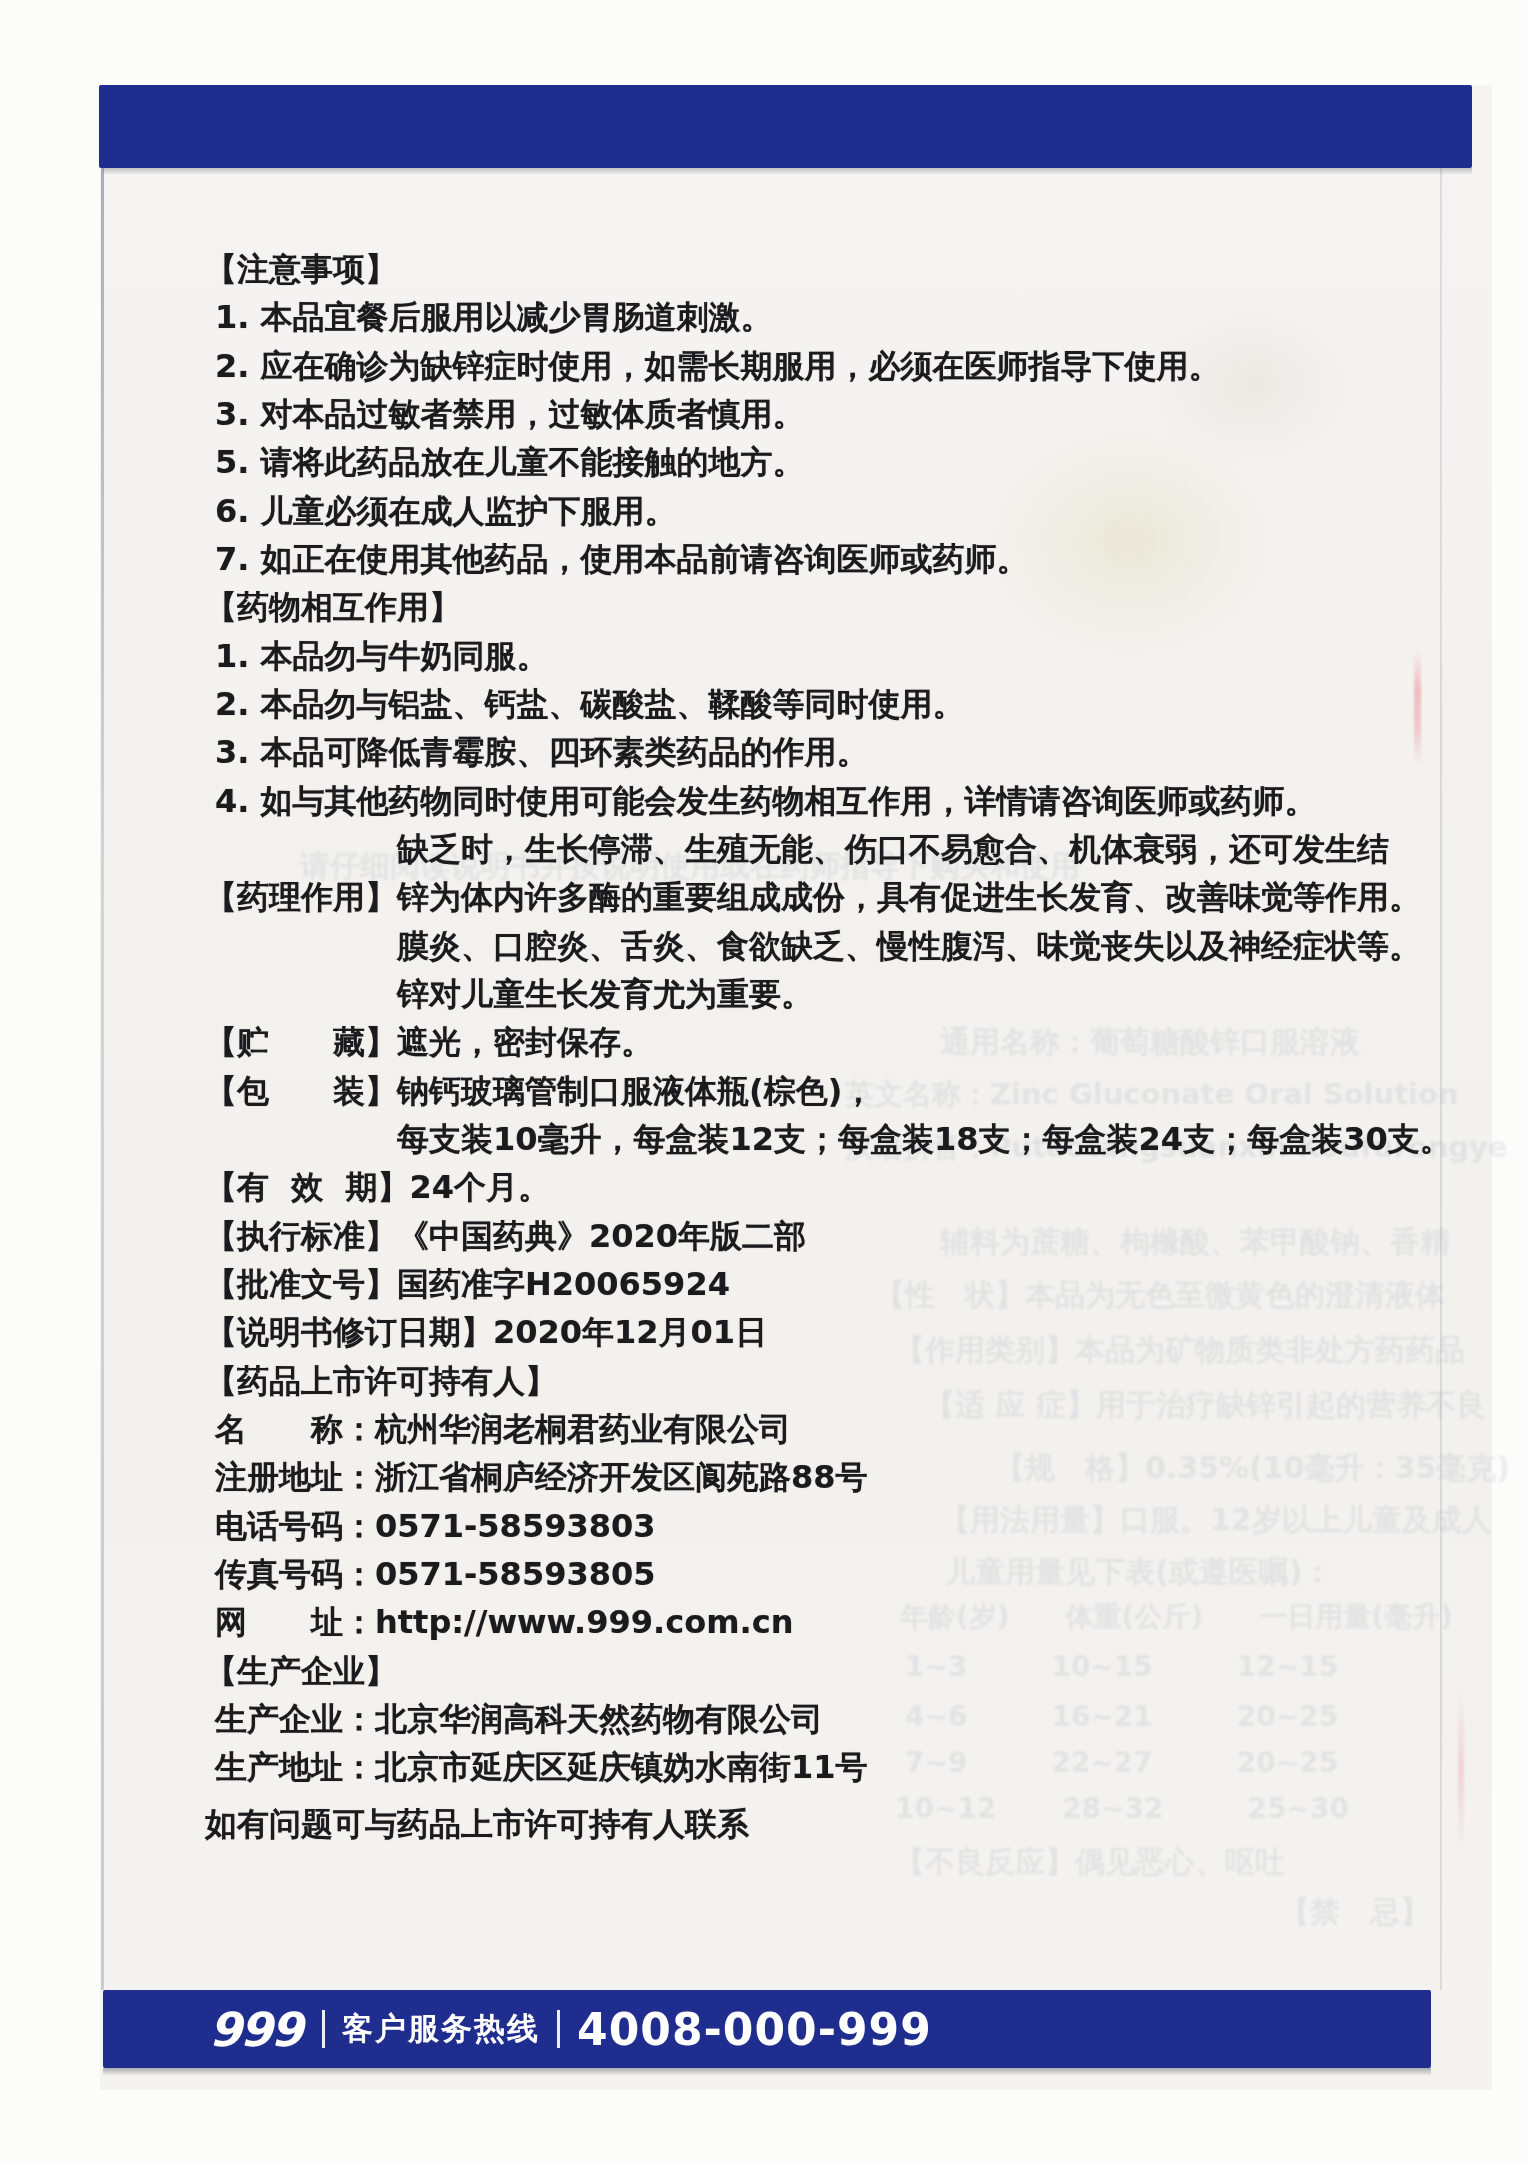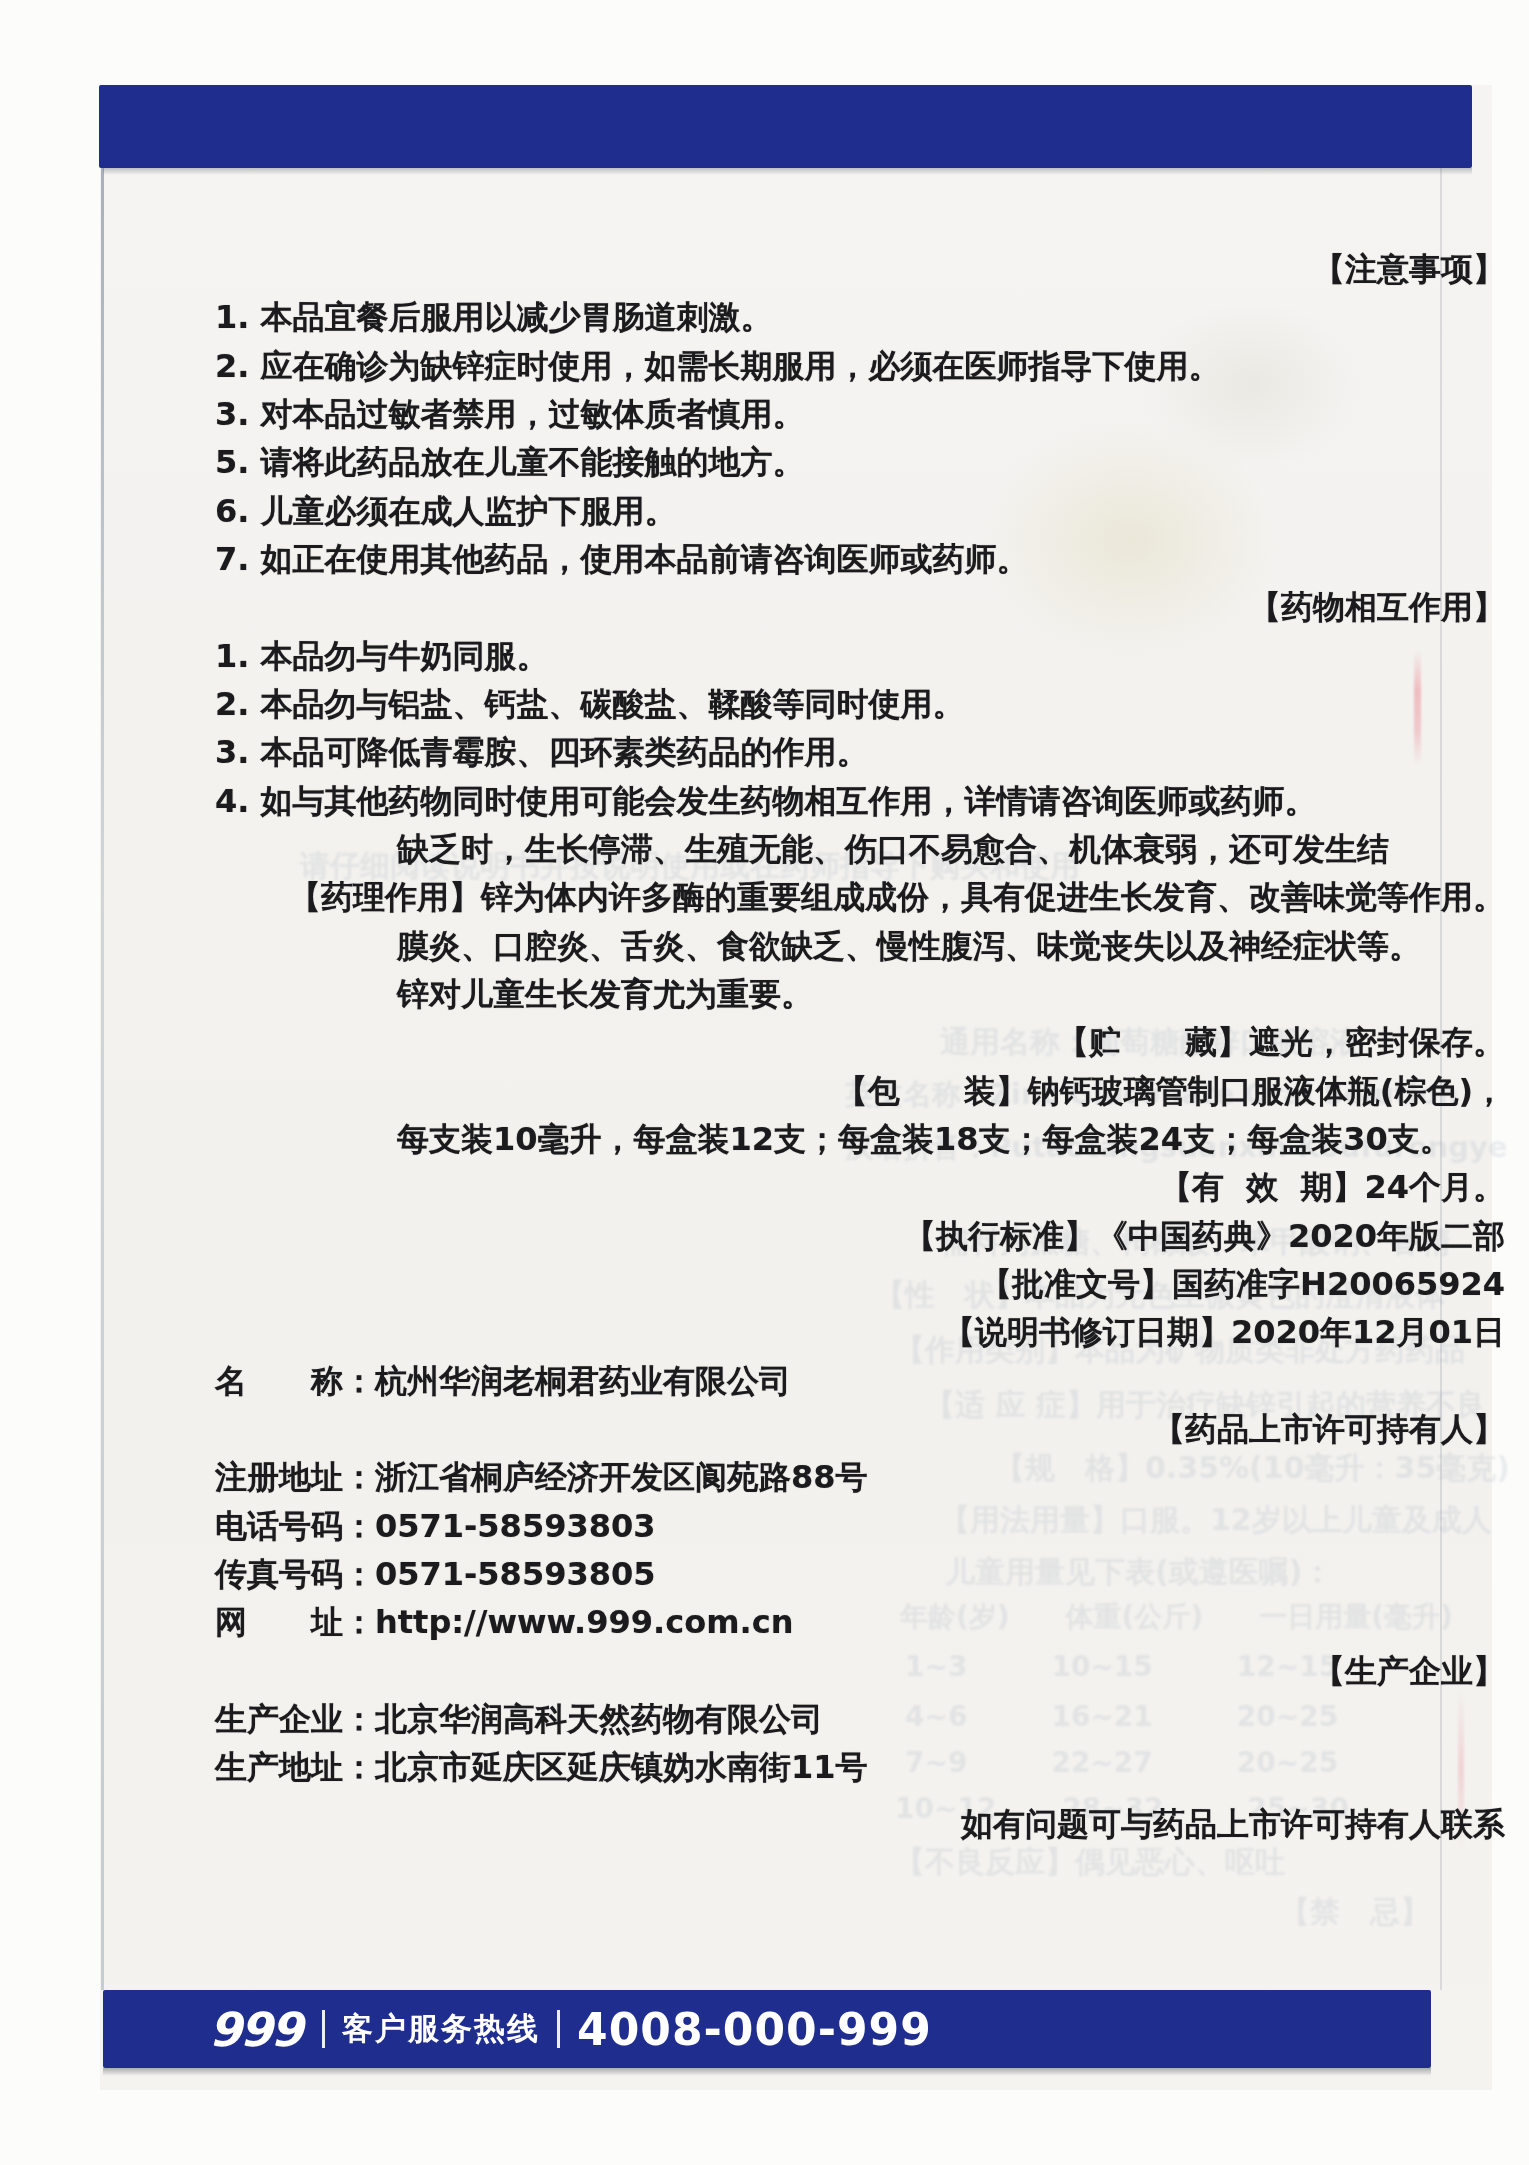--- a/index.html
+++ b/index.html
@@ -45,21 +45,21 @@
   .foot-sep{width:3px;height:38px;background:#fff;opacity:.92;margin:0 17px;}
   .hotline-label{font-size:31px;font-weight:600;letter-spacing:2px;}
   .hotline-number{font-size:44px;font-weight:700;letter-spacing:1px;}
   
   .text-layer{
     position:absolute;left:205px;top:245px;width:1300px;
     font-size:32px;line-height:48.34px;color:#1b1b1d;font-weight:600;
     text-shadow:0 0 1px rgba(30,30,30,.40);
   }
   .line{white-space:pre;height:48.34px;}
-  .l-h{padding-left:0;text-align:right;}
+  .l-h{padding-left:0;}
   .l-i{padding-left:10px;}
   .l-c{padding-left:192px;}
   .l-b{font-weight:800;margin-top:8px;}
   
   .ghost-layer{position:absolute;left:0;top:0;width:1529px;height:2165px;pointer-events:none;}
   .ghost{
     position:absolute;white-space:pre;color:#7e8aa2;opacity:.14;
     font-weight:600;filter:blur(1px);
   }
   
@@ -137,22 +137,22 @@
       <div class="line l-h">【药理作用】锌为体内许多酶的重要组成成份，具有促进生长发育、改善味觉等作用。</div>
       <div class="line l-c">膜炎、口腔炎、舌炎、食欲缺乏、慢性腹泻、味觉丧失以及神经症状等。</div>
       <div class="line l-c">锌对儿童生长发育尤为重要。</div>
       <div class="line l-h">【贮　　藏】遮光，密封保存。</div>
       <div class="line l-h">【包　　装】钠钙玻璃管制口服液体瓶(棕色)，</div>
       <div class="line l-c">每支装10毫升，每盒装12支；每盒装18支；每盒装24支；每盒装30支。</div>
       <div class="line l-h">【有  效  期】24个月。</div>
       <div class="line l-h">【执行标准】《中国药典》2020年版二部</div>
       <div class="line l-h">【批准文号】国药准字H20065924</div>
       <div class="line l-h">【说明书修订日期】2020年12月01日</div>
+      <div class="line l-h">【药品上市许可持有人】</div>
       <div class="line l-i">名　　称：杭州华润老桐君药业有限公司</div>
-      <div class="line l-h">【药品上市许可持有人】</div>
       <div class="line l-i">注册地址：浙江省桐庐经济开发区阆苑路88号</div>
       <div class="line l-i">电话号码：0571-58593803</div>
       <div class="line l-i">传真号码：0571-58593805</div>
       <div class="line l-i">网　　址：http://www.999.com.cn</div>
       <div class="line l-h">【生产企业】</div>
       <div class="line l-i">生产企业：北京华润高科天然药物有限公司</div>
       <div class="line l-i">生产地址：北京市延庆区延庆镇妫水南街11号</div>
       <div class="line l-h l-b">如有问题可与药品上市许可持有人联系</div>
     </div>
 

